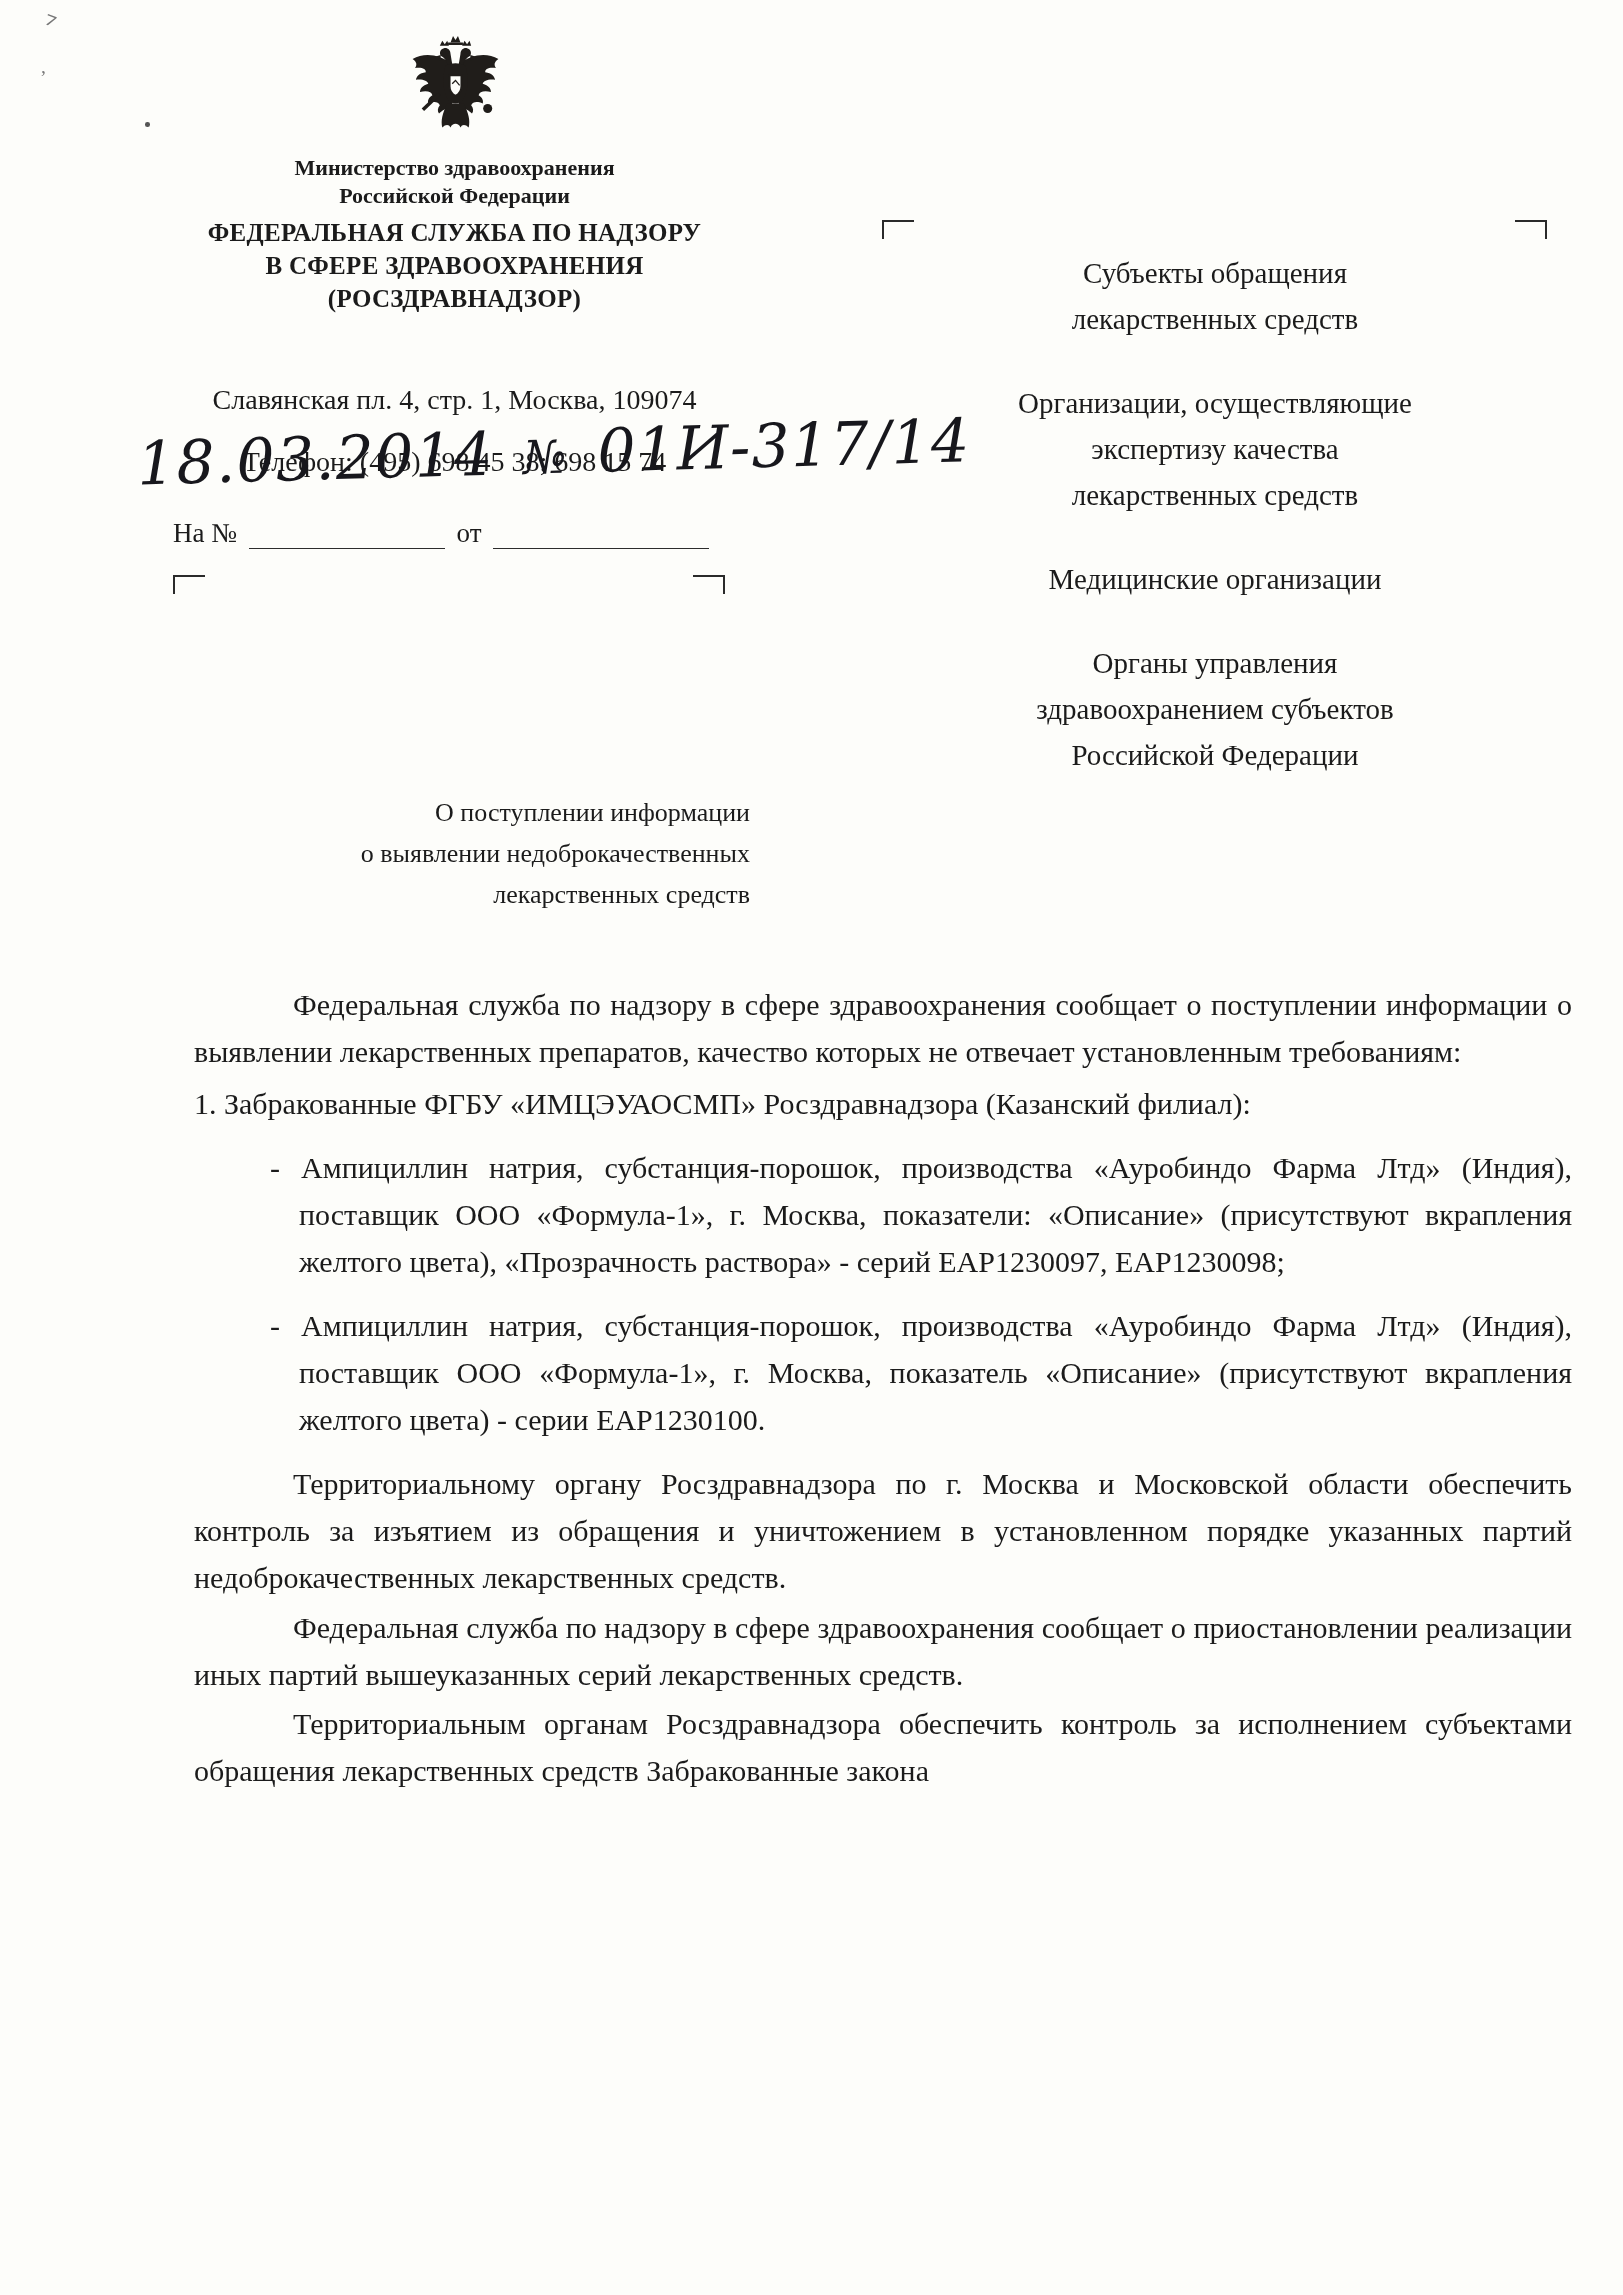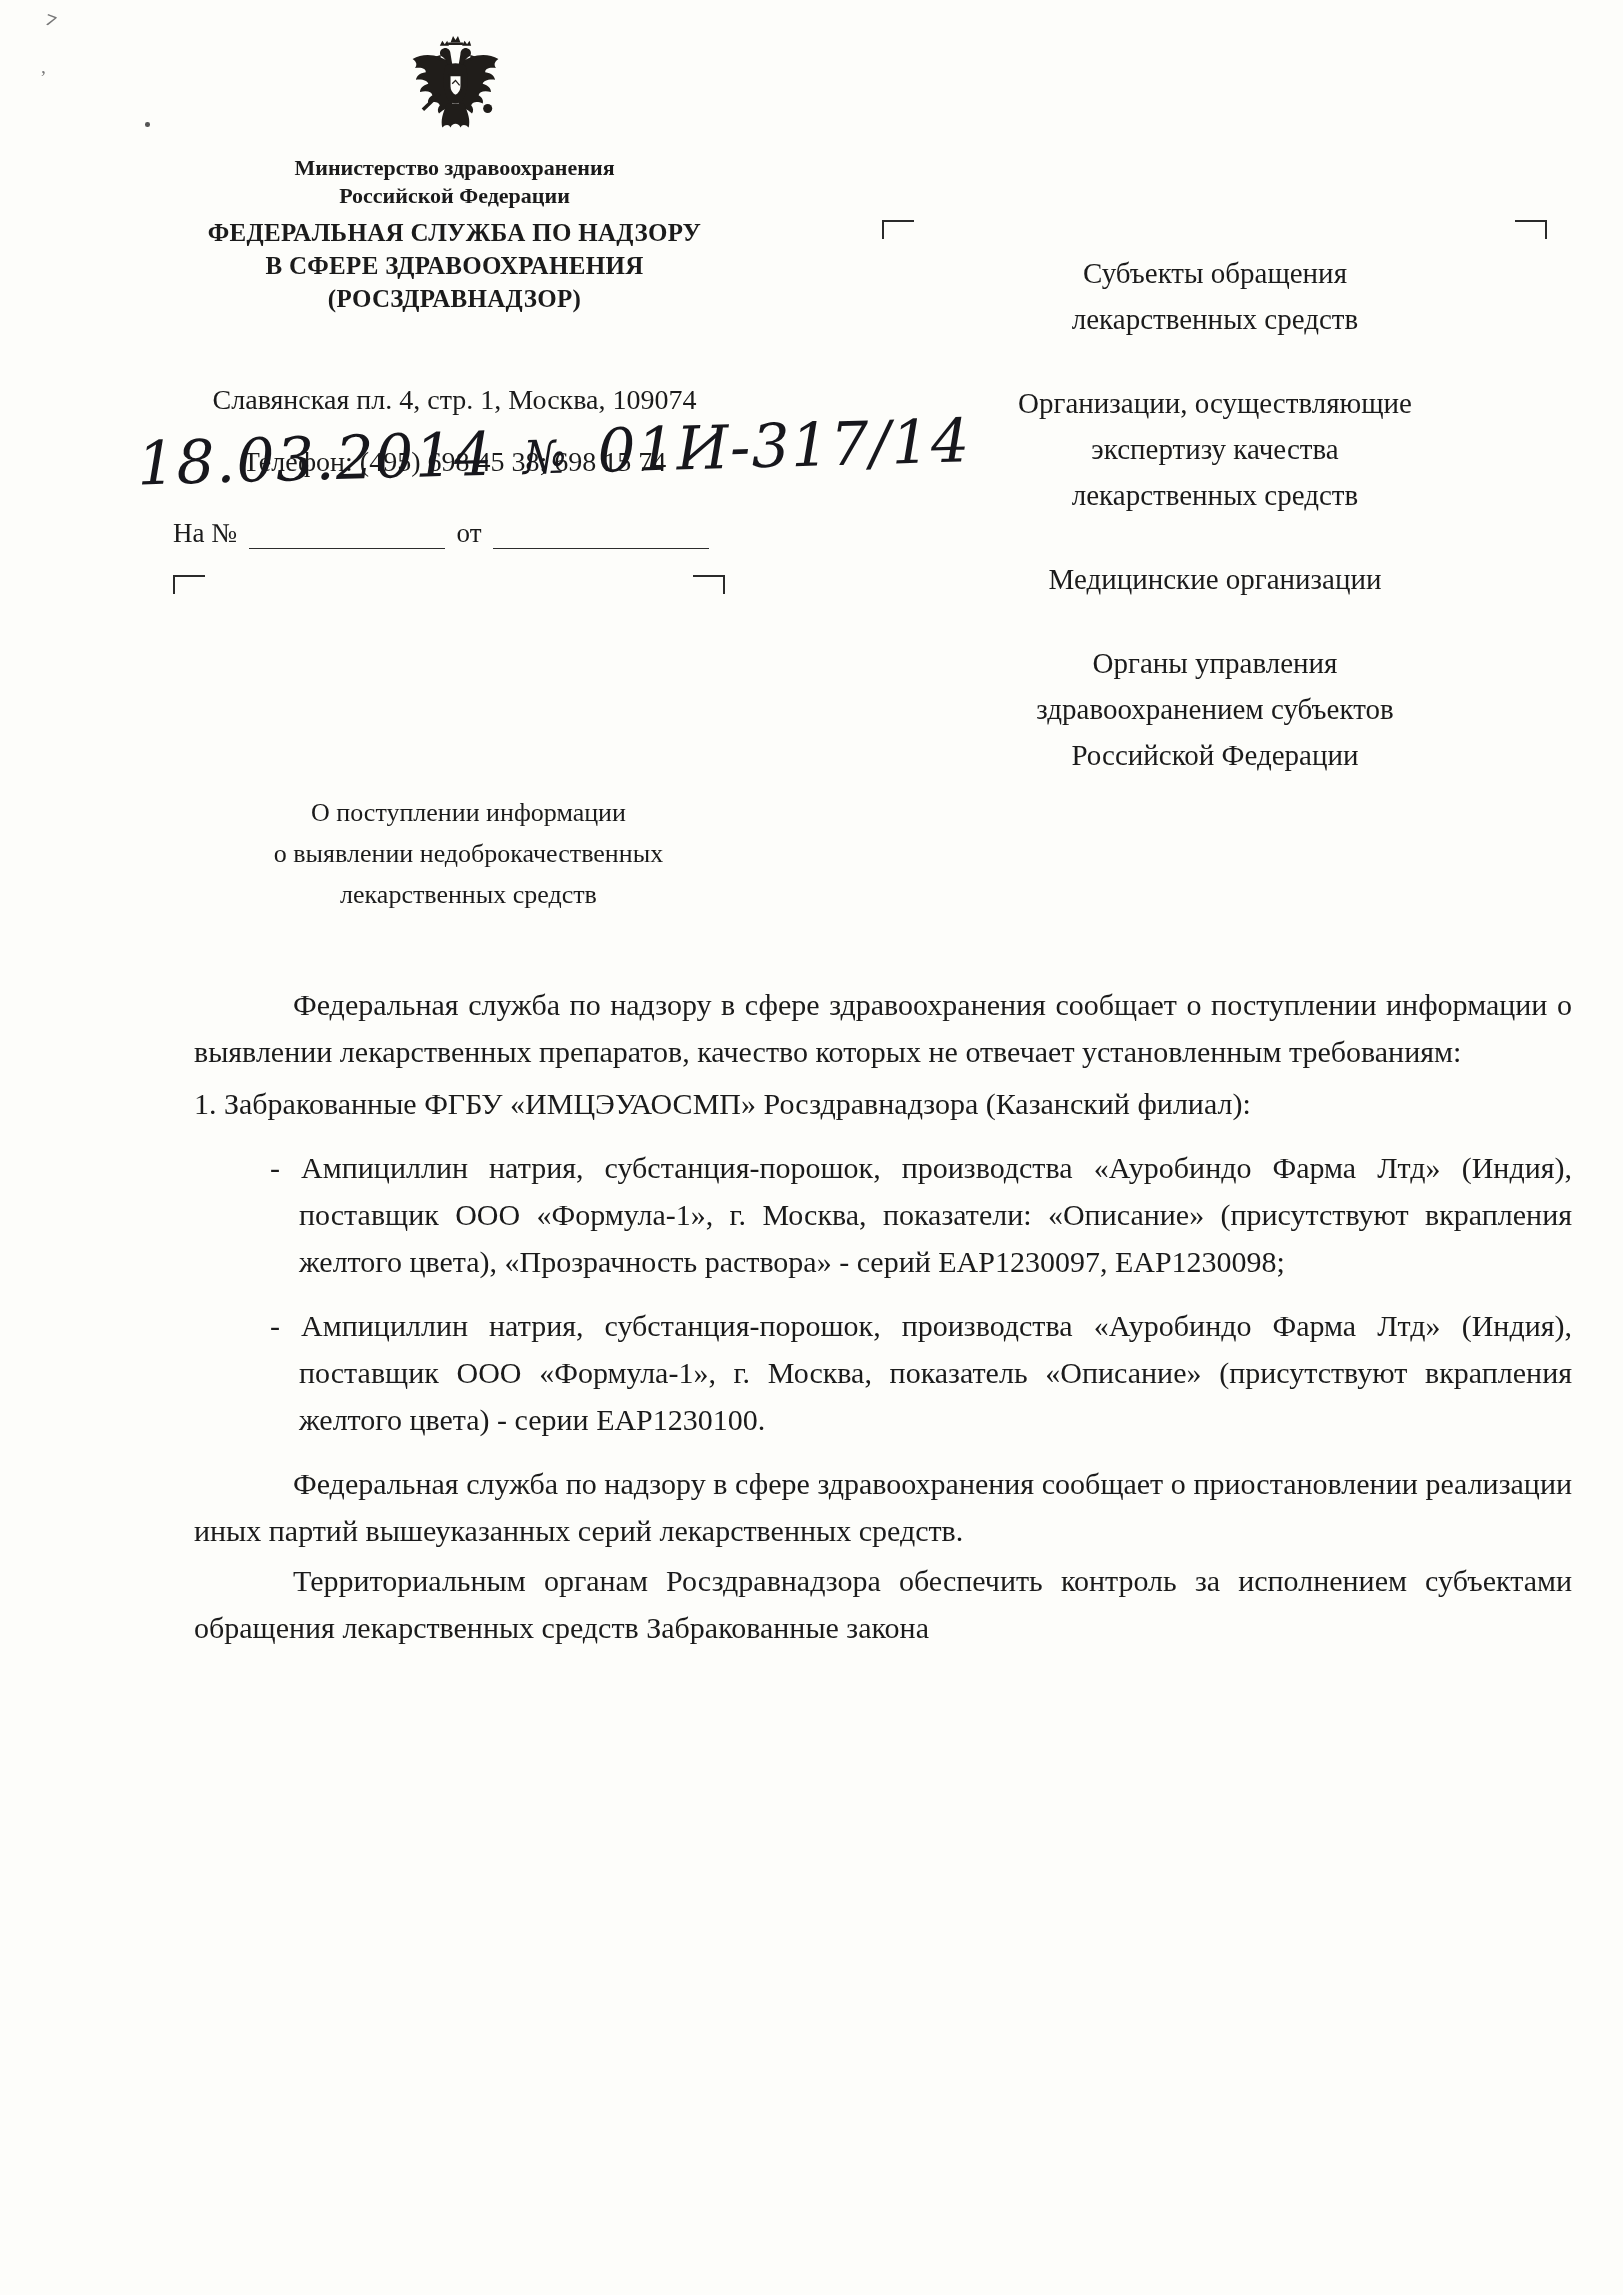--- a/index.html
+++ b/index.html
@@ -51,21 +51,21 @@
   
   .addressees {
     position: absolute; left: 884px; top: 250px; width: 662px;
     text-align: center; font-size: 29px; line-height: 46px;
   }
   .addressee { white-space: pre-line; margin-bottom: 38px; }
 
   
   .subject {
     position: absolute; left: 187px; top: 792px; width: 563px;
-    font-size: 26px; line-height: 41px; white-space: pre-line; text-align: center;
+    font-size: 26px; line-height: 41px; white-space: pre-line; text-align: right;
   }
 
   
   .body-text {
     position: absolute; left: 173px; top: 981px; width: 1378px;
     font-size: 30px; line-height: 47px; text-align: justify; margin-left: 21px;
   }
   .para { margin: 0 0 2.6px 0; }
   .para.indent { text-indent: 99px; }
   .para.list-head { text-indent: 0; margin-top: 5.2px; }
@@ -160,18 +160,19 @@
 
   <div class="subject">О поступлении информации
 о выявлении недоброкачественных
 лекарственных средств</div>
 
   <div class="body-text">
     <p class="para indent">Федеральная служба по надзору в сфере здравоохранения сообщает о поступлении информации о выявлении лекарственных препаратов, качество которых не отвечает установленным требованиям:</p>
     <p class="para list-head">1. Забракованные ФГБУ «ИМЦЭУАОСМП» Росздравнадзора (Казанский филиал):</p>
     <p class="para bullet">- Ампициллин натрия, субстанция-порошок, производства «Ауробиндо Фарма Лтд» (Индия), поставщик ООО «Формула-1», г. Москва, показатели: «Описание» (присутствуют вкрапления желтого цвета), «Прозрачность раствора» - серий ЕАР1230097, ЕАР1230098;</p>
     <p class="para bullet">- Ампициллин натрия, субстанция-порошок, производства «Ауробиндо Фарма Лтд» (Индия), поставщик ООО «Формула-1», г. Москва, показатель «Описание» (присутствуют вкрапления желтого цвета) - серии ЕАР1230100.</p>
+    <p class="para indent">Территориальному органу Росздравнадзора по г. Москва и Московской области обеспечить контроль за изъятием из обращения и уничтожением в установленном порядке указанных партий недоброкачественных лекарственных средств.</p>
     <p class="para indent">Федеральная служба по надзору в сфере здравоохранения сообщает о приостановлении реализации иных партий вышеуказанных серий лекарственных средств.</p>
     <p class="para indent">Территориальным органам Росздравнадзора обеспечить контроль за исполнением субъектами обращения лекарственных средств Забракованные закона</p>
   </div>
 
 </div>
 
 
 </body></html>

